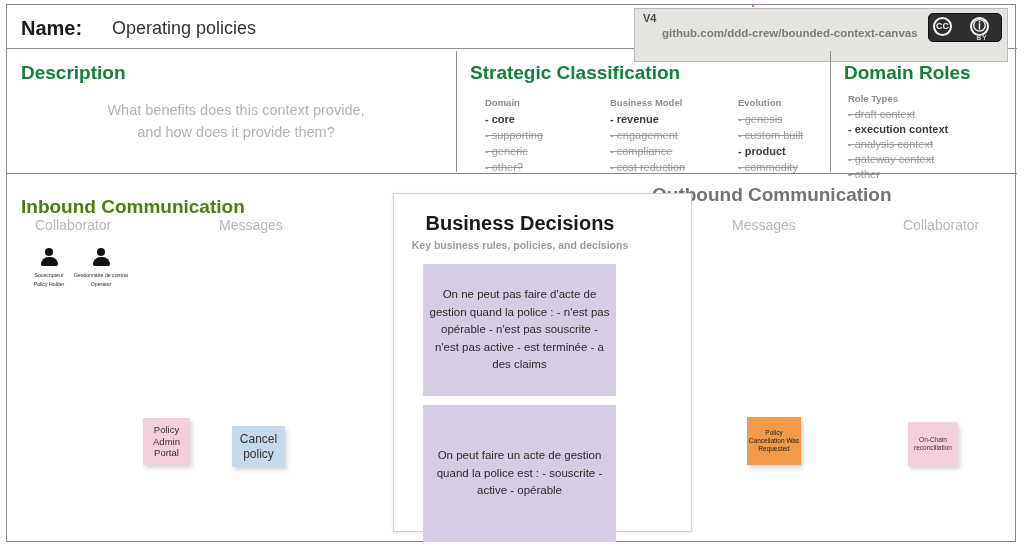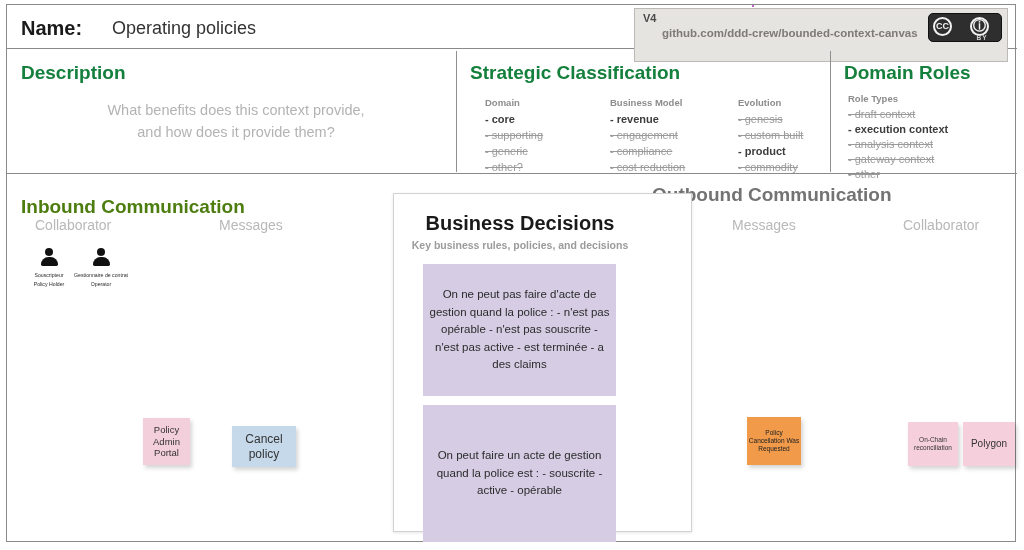--- a/index.html
+++ b/index.html
@@ -71,21 +71,21 @@
                       border-radius:9px 9px 2px 2px;}
   .actor .nm{display:block;font-size:5.2px;color:#2b2b2b;line-height:7px;margin-top:2px;}
 
   
   .sticky{position:absolute;box-sizing:border-box;display:flex;align-items:center;
           justify-content:center;text-align:center;line-height:1.25;
           box-shadow:2px 3px 4px rgba(0,0,0,.17);}
 
   #note-portal{left:136px;top:244px;width:47px;height:47px;background:#f3cedb;
                font-size:9.5px;color:#333;}
-  #note-cancel{left:225px;top:252px;width:64px;height:41px;background:#c5d9ea;
+  #note-cancel{left:225px;top:252px;width:53px;height:41px;background:#c5d9ea;
                font-size:12px;color:#333;}
   #note-pcwr{left:740px;top:243px;width:54px;height:48px;background:#f09a4a;
              font-size:6.5px;color:#222;}
   #note-onchain{left:901px;top:248px;width:50px;height:44px;background:#f6cfdd;
                 font-size:6.5px;color:#333;}
   #note-polygon{left:956px;top:248px;width:52px;height:44px;background:#f6cfdd;
                 font-size:10px;color:#333;}
 
   
   #bd-panel{position:absolute;left:386px;top:188px;width:299px;height:339px;
@@ -184,21 +184,20 @@
         </span>
       <span class="nm">Gestionnaire de contrat</span>
       <span class="nm">Operator</span>
     </div>
 
     <div class="sticky" id="note-portal">Policy Admin Portal</div>
     <div class="sticky" id="note-cancel">Cancel policy</div>
 
     <div class="sticky" id="note-pcwr">Policy Cancellation Was Requested</div>
     <div class="sticky" id="note-onchain">On-Chain reconciliation</div>
-    <div class="sticky" id="note-polygon">Polygon</div>
 
   </div>
 
   <div id="bd-panel">
     <span id="bd-title">Business Decisions</span>
     <span id="bd-sub">Key business rules, policies, and decisions</span>
     <div class="bd-note" id="bd-n1">On ne peut pas faire d'acte de gestion quand la police : - n'est pas opérable - n'est pas souscrite - n'est pas active - est terminée - a des claims</div>
     <div class="bd-note" id="bd-n2">On peut faire un acte de gestion quand la police est : - souscrite - active - opérable</div>
   </div>
 

